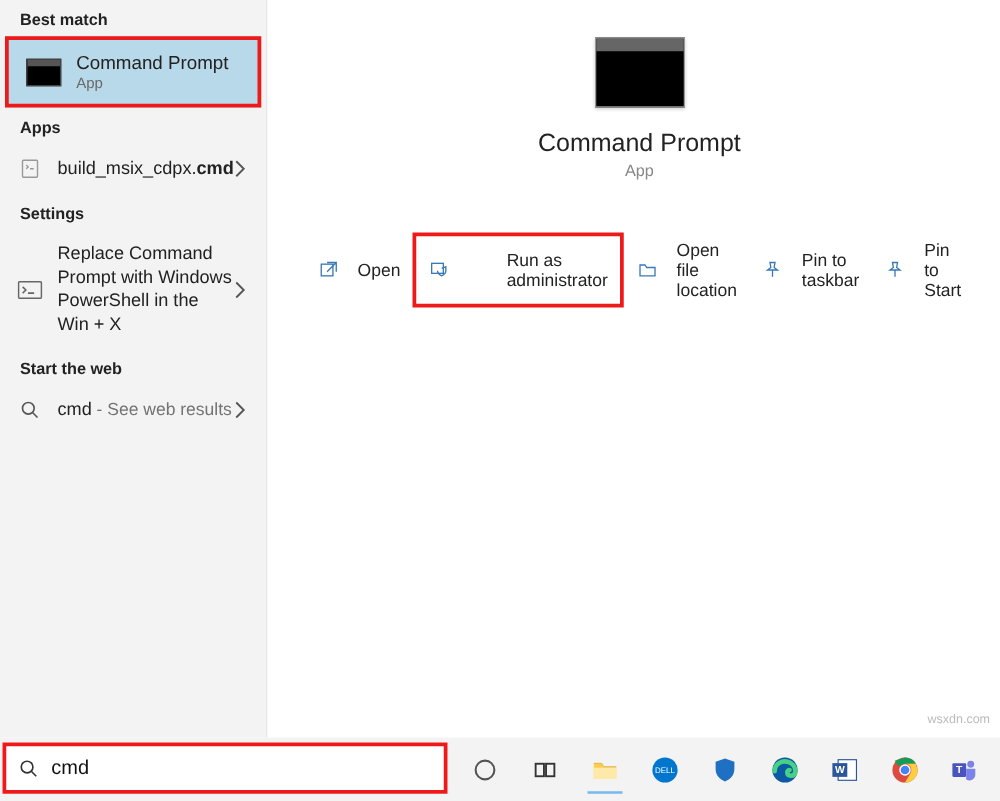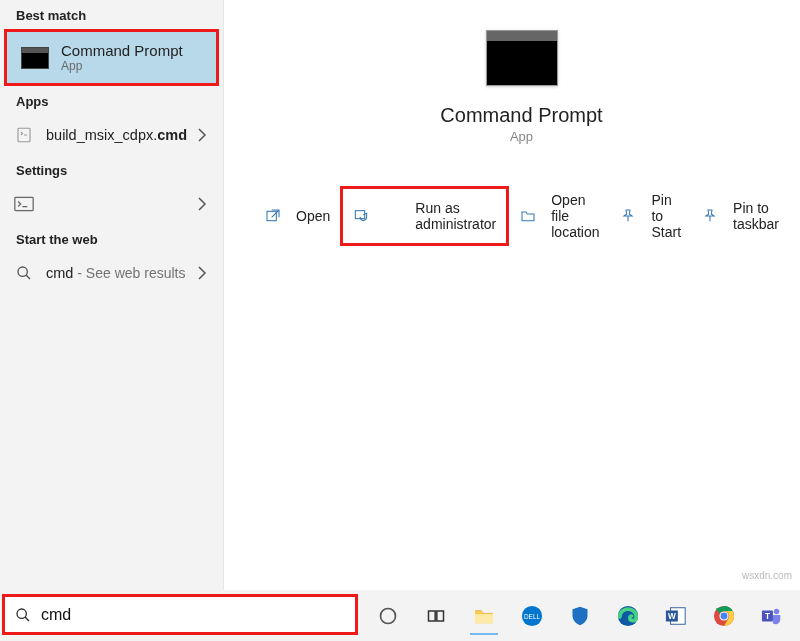--- a/index.html
+++ b/index.html
@@ -8,21 +8,21 @@
   .left-panel { width: 367px; height: 100%; background: #f3f3f3; display: flex; flex-direction: column; border-right: 1px solid #e5e5e5; }
   .right-panel { flex: 1; background: #fff; padding: 20px 30px 0 30px; display: flex; flex-direction: column; align-items: center; }
   .section-header { font-size: 13px; font-weight: 600; color: #222; padding: 8px 16px 6px 16px; }
   .best-match-item { display: flex; align-items: center; gap: 12px; padding: 10px 14px; background: #b8d9ea; margin: 0 4px; }
   .red-box { border: 3px solid #ee1a1a; }
   .cmd-icon-small { width: 28px; height: 22px; background: #000; border: 1px solid #444; position: relative; flex-shrink: 0; }
   .cmd-icon-small::before { content: ""; position: absolute; top: 0; left: 0; right: 0; height: 5px; background: #555; }
   .bm-text { display: flex; flex-direction: column; }
   .bm-title { font-size: 15px; color: #222; }
   .bm-sub { font-size: 12px; color: #6a6a6a; }
-  .list-item { display: flex; align-items: center; justify-content: flex-end; padding: 10px 16px 10px 14px; gap: 10px; }
+  .list-item { display: flex; align-items: center; justify-content: flex-end; padding: 10px 16px 10px 14px; gap: 0; }
   .list-item .left { display: flex; align-items: center; gap: 12px; flex: 1; }
   .list-item .icon { width: 20px; height: 20px; flex-shrink: 0; display: flex; align-items: center; justify-content: center; color: #777; }
   .list-item .text { font-size: 14.5px; color: #222; line-height: 1.3; }
   .chevron { color: #555; font-size: 14px; }
   .sub-text { color: #737373; font-size: 14px; }
   
   .app-icon-large { width: 72px; height: 56px; background: #000; position: relative; margin-top: 10px; border: 1px solid #999; box-shadow: 0 1px 3px rgba(0,0,0,0.2); }
   .app-icon-large::before { content: ""; position: absolute; top: 0; left: 0; right: 0; height: 10px; background: #666; }
   .app-title { font-size: 20px; color: #222; margin-top: 18px; }
   .app-sub { font-size: 13px; color: #888; margin-top: 2px; margin-bottom: 40px; }
@@ -78,20 +78,21 @@
 
     <div class="section-header">Settings</div>
     <div class="list-item">
       <div class="left">
         <div class="icon">
           <svg width="20" height="16" viewBox="0 0 24 18" fill="none" stroke="#666" stroke-width="1.5">
               <rect x="1" y="1" width="22" height="16" rx="1"></rect>
               <path d="M5 6l3 3-3 3M10 12h6"></path>
             </svg>
         </div>
+        <div class="text">Replace Command Prompt with Windows PowerShell in the Win + X</div>
       </div>
       <div class="chevron">
         <svg width="10" height="14" viewBox="0 0 8 14">
             <path d="M1 1l6 6-6 6" fill="none" stroke="#555" stroke-width="1.5"></path>
           </svg>
       </div>
     </div>
 
     <div class="section-header">Start the web</div>
     <div class="list-item">
@@ -143,29 +144,29 @@
             </svg>
         </div>
         <span>Open file location</span>
       </div>
       <div class="action-item">
         <div class="ai-icon">
           <svg width="16" height="16" viewBox="0 0 24 24" fill="none" stroke="#3979b5" stroke-width="1.6">
               <path d="M9 3h6l-1 6 4 3H6l4-3zM12 12v8"></path>
             </svg>
         </div>
+        <span>Pin to taskbar</span>
+      </div>
+      <div class="action-item">
+        <div class="ai-icon">
+          <svg width="16" height="16" viewBox="0 0 24 24" fill="none" stroke="#3979b5" stroke-width="1.6">
+              <path d="M9 3h6l-1 6 4 3H6l4-3zM12 12v8"></path>
+            </svg>
+        </div>
         <span>Pin to Start</span>
-      </div>
-      <div class="action-item">
-        <div class="ai-icon">
-          <svg width="16" height="16" viewBox="0 0 24 24" fill="none" stroke="#3979b5" stroke-width="1.6">
-              <path d="M9 3h6l-1 6 4 3H6l4-3zM12 12v8"></path>
-            </svg>
-        </div>
-        <span>Pin to taskbar</span>
       </div>
     </div>
   </div>
 </div>
 
 <div class="watermark">wsxdn.com</div>
 
 <div class="bottom">
   <div class="search-box">
     <span class="sicon">

